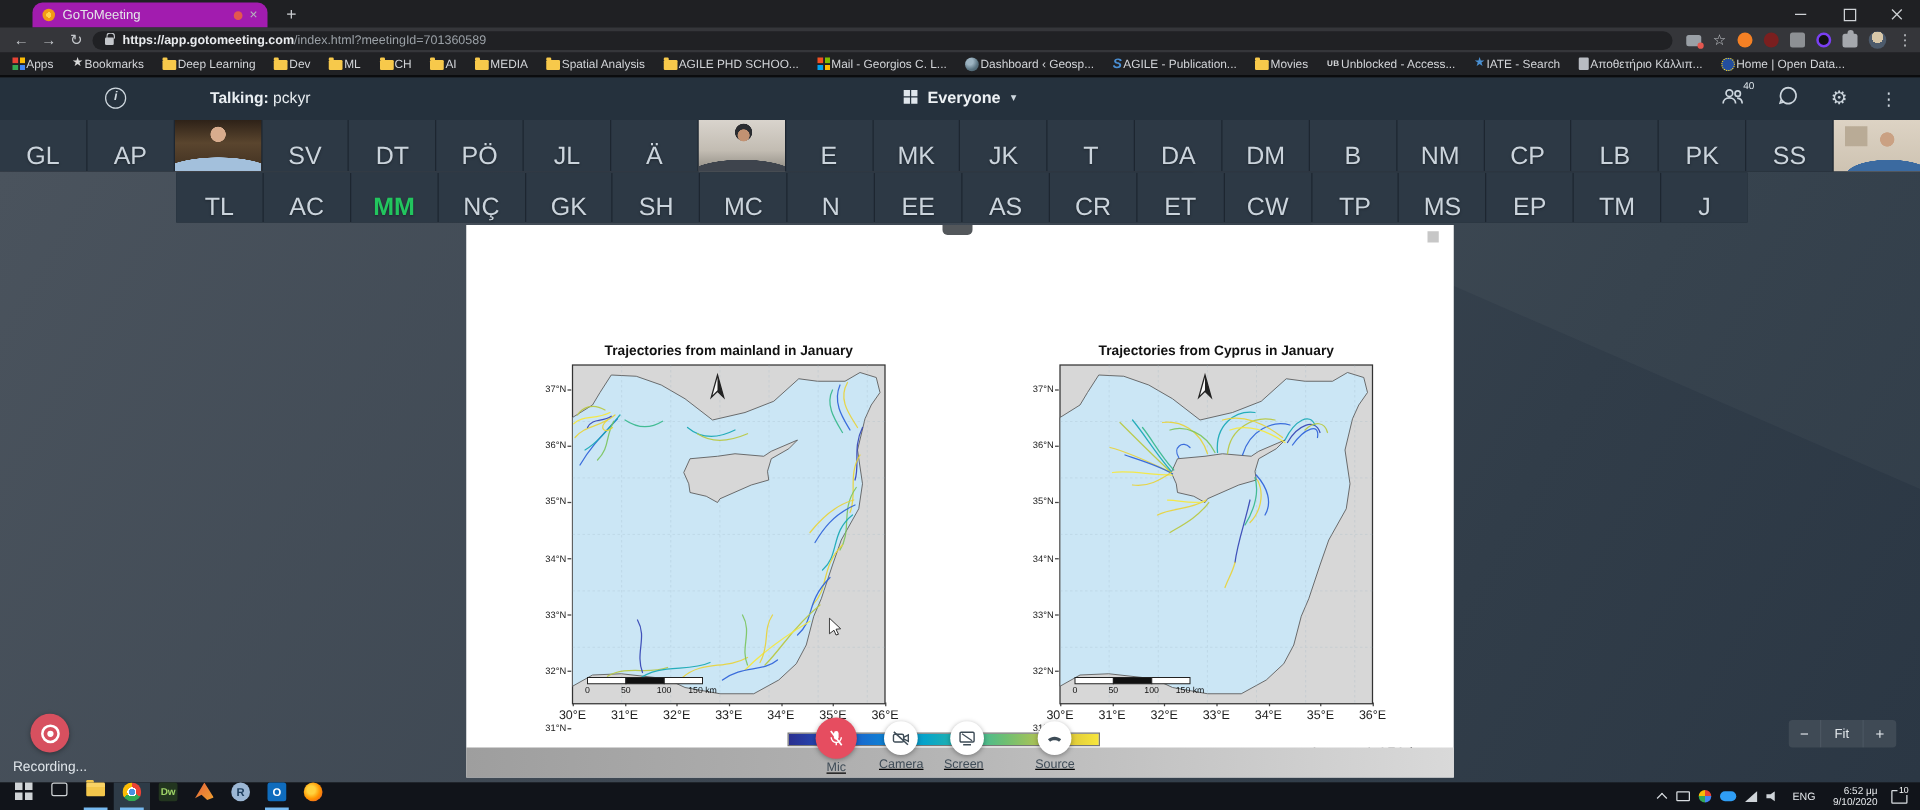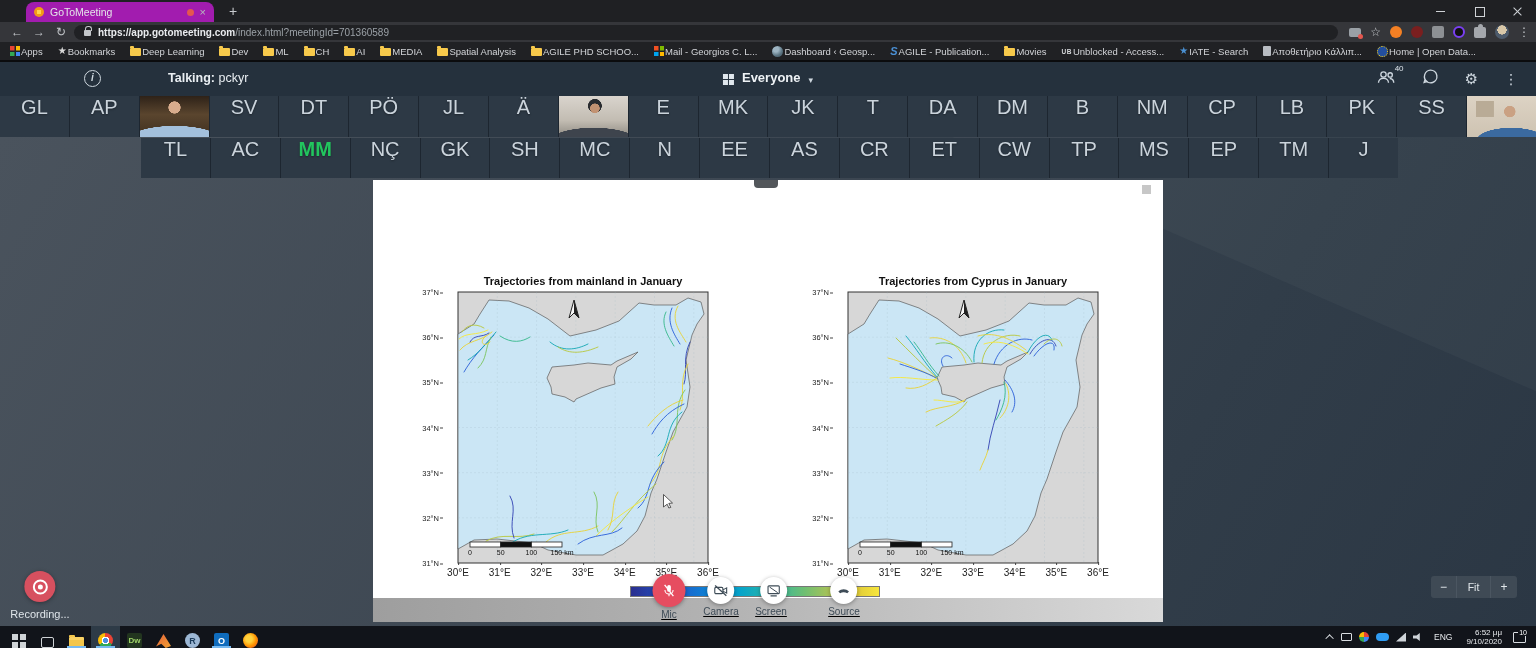--- a/index.html
+++ b/index.html
@@ -57,35 +57,35 @@
   .ic-doc{width:8px;height:10px;background:#b8bcc2;border-radius:1px;}
   .ic-eu{width:11px;height:11px;border-radius:50%;background:#234e9d;border:1.5px dotted #ffd617;}
 
   .divider{position:absolute;left:0;top:60px;width:100%;height:2px;background:#0b0c0e;}
 
   
   .gtm{position:absolute;left:0;top:62px;width:100%;height:34px;background:#25313d;z-index:5;}
   .info-ic{position:absolute;left:84px;top:8px;width:17px;height:17px;border:1.5px solid #cfd8df;border-radius:50%;color:#cfd8df;font-size:10px;font-style:italic;font-weight:bold;text-align:center;line-height:14px;}
   .talking{position:absolute;left:168px;top:9px;font-size:12.5px;color:#e9eef2;}
   .talking b{font-weight:bold;}
-  .everyone{position:absolute;left:50%;top:8px;transform:translateX(-50%);display:flex;align-items:flex-end;gap:8px;color:#eef2f5;}
+  .everyone{position:absolute;left:50%;top:8px;transform:translateX(-50%);display:flex;align-items:center;gap:8px;color:#eef2f5;}
   .grid-ic{width:11px;height:11px;background:linear-gradient(#dfe6ec,#dfe6ec) 0 0/5px 5px no-repeat,linear-gradient(#dfe6ec,#dfe6ec) 6px 0/5px 5px no-repeat,linear-gradient(#dfe6ec,#dfe6ec) 0 6px/5px 5px no-repeat,linear-gradient(#dfe6ec,#dfe6ec) 6px 6px/5px 5px no-repeat;}
   .ev-lb{font-size:13px;font-weight:600;}
   .chev{font-size:9px;color:#cfd8df;}
   .gtm-right{position:absolute;right:18px;top:6px;display:flex;gap:26px;align-items:center;color:#cdd6de;}
   .people-wrap{position:relative;}
   .badge40{position:absolute;top:-5px;right:-8px;font-size:8px;color:#dfe6ec;}
   .gear{font-size:15px;line-height:16px;}
   .kb{font-size:14px;line-height:16px;}
 
   
   .prow{position:absolute;display:flex;gap:1px;background:#1d2630;z-index:4;}
   .prow1{left:0;right:0;top:96px;height:41px;}
   .prow2{left:141px;width:1257px;top:138px;height:40px;}
-  .tile{flex:1;background:#2d3945;display:flex;align-items:flex-start;justify-content:center;min-width:0;}
+  .tile{flex:1;background:#2d3945;display:flex;align-items:flex-end;justify-content:center;min-width:0;}
   .tile-lb{font-size:20px;color:#cbd4dc;text-shadow:0 1px 2px rgba(0,0,0,.35);}
   .me .tile-lb{color:#22c55e;font-weight:bold;}
   .video{position:relative;overflow:hidden;}
   .vp{position:absolute;inset:0;}
   .v1{background:linear-gradient(180deg,#2e2218 0%,#5a452e 45%,#403020 100%);}
   .v1 .vp{background:radial-gradient(circle at 50% 28%,#d8ac8d 0 13%,rgba(0,0,0,0) 14%),radial-gradient(115% 60% at 50% 108%,#a3c0dc 0 58%,rgba(0,0,0,0) 59%);}
   .v2{background:linear-gradient(180deg,#d9d4cd 0%,#c2bcb2 60%,#8e8a82 100%);}
   .v2 .vp{background:radial-gradient(circle at 52% 30%,#c29272 0 10%,rgba(0,0,0,0) 11%),radial-gradient(circle at 52% 24%,#2a2c30 0 14%,rgba(0,0,0,0) 15%),radial-gradient(120% 62% at 50% 110%,#3e444d 0 52%,rgba(0,0,0,0) 53%);}
   .v3{background:linear-gradient(180deg,#ddd3c4,#cec3b2);}
   .v3 .vp{background:radial-gradient(circle at 62% 38%,#caa183 0 11%,rgba(0,0,0,0) 12%),radial-gradient(95% 58% at 64% 108%,#3b6aa0 0 52%,rgba(0,0,0,0) 53%),linear-gradient(#b9ab96,#b9ab96) 18% 20%/26% 40% no-repeat;}
@@ -105,21 +105,21 @@
   .pres{position:absolute;left:8px;top:423px;display:flex;gap:4px;opacity:.5;}
   .pc{width:13px;height:13px;border:1px solid #8a8a8a;border-radius:50%;background:rgba(130,130,130,.12);position:relative;}
   .pc::after{content:"";position:absolute;inset:4.5px;border-radius:1px;background:rgba(90,90,90,.55);}
 
   
   .mapbox{position:absolute;width:250px;height:271px;top:112px;}
   .map-l{left:85px;} .map-r{left:475px;}
   .map-title{position:absolute;top:-17px;left:-20px;right:-20px;text-align:center;font-size:11px;font-weight:bold;color:#111;white-space:nowrap;}
   .mapbox svg{position:absolute;inset:0;overflow:visible;}
   .lat-ticks{position:absolute;left:-33px;top:0;height:100%;width:30px;}
-  .lat-ticks .tick{position:absolute;right:16px;transform:translateY(-50%);font-size:7.5px;color:#222;white-space:nowrap;}
+  .lat-ticks .tick{position:absolute;right:2px;transform:translateY(-50%);font-size:7.5px;color:#222;white-space:nowrap;margin-top:19px;}
   .lat-ticks .tick::after{content:"";position:absolute;right:-4px;top:50%;width:3px;height:1px;background:#444;}
   .lon-ticks{position:absolute;top:100%;left:0;width:100%;height:12px;margin-top:4px;}
   .lon-ticks .tick{position:absolute;top:0;transform:translateX(-50%);font-size:10px;color:#222;white-space:nowrap;}
   .lon-ticks .tick::after{content:"";position:absolute;left:50%;top:-5px;width:1px;height:3px;background:#444;}
   .scale-lbs{position:absolute;left:12px;top:257px;width:92px;height:9px;}
   .scale-lbs .tick{position:absolute;top:0;transform:translateX(-50%);font-size:7px;color:#111;white-space:nowrap;}
   .traj path{fill:none;stroke-width:1;stroke-linecap:round;opacity:.92;}
 
   .cbar{position:absolute;left:257px;top:406px;width:250px;height:11px;border:1px solid #777;background:linear-gradient(90deg,#2a2f8f 0%,#2156c8 16%,#0f7fd4 30%,#06a4ca 44%,#2eb7a4 57%,#6fbf72 70%,#b5c352 82%,#e3ce39 92%,#f7e63c 100%);}
   .cbar-ticks{position:absolute;left:257px;top:421px;width:250px;height:10px;}
@@ -143,21 +143,21 @@
   .rec-circle::after{content:"";position:absolute;left:50%;top:50%;transform:translate(-50%,-50%);width:5px;height:5px;background:#fff;border-radius:50%;}
   .rec-lb{margin-top:6px;font-size:11px;color:#dfe5ea;}
 
   .zoomctl{position:absolute;right:19px;top:576px;height:22px;display:flex;background:#3f4a55;border-radius:3px;overflow:hidden;z-index:7;}
   .zc{width:26px;text-align:center;line-height:22px;font-size:12px;color:#e2e7eb;border-right:1px solid #4b5661;}
   .zc-fit{width:34px;font-size:10.5px;} .zc:last-child{border-right:none;}
 
   
   .taskbar{position:absolute;left:0;top:626px;width:100%;height:22px;background:#11141a;z-index:8;display:flex;align-items:center;}
   .tb-apps{display:flex;height:100%;padding-left:4px;}
-  .tb-app{width:29px;height:100%;display:flex;align-items:flex-end;justify-content:center;position:relative;}
+  .tb-app{width:29px;height:100%;display:flex;align-items:flex-start;justify-content:center;position:relative;}
   .tb-app.active{background:#2e3b47;}
   .tb-app.open::after,.tb-app.active::after{content:"";position:absolute;left:5px;right:5px;bottom:0;height:2px;background:#76b9f0;}
   .ai{display:flex;align-items:center;justify-content:center;font-size:8px;font-weight:bold;}
   .ai-start{width:14px;height:14px;background:linear-gradient(#cfd3d6,#cfd3d6) 0 0/6px 6px no-repeat,linear-gradient(#cfd3d6,#cfd3d6) 8px 0/6px 6px no-repeat,linear-gradient(#cfd3d6,#cfd3d6) 0 8px/6px 6px no-repeat,linear-gradient(#cfd3d6,#cfd3d6) 8px 8px/6px 6px no-repeat;}
   .ai-task-view{width:13px;height:11px;border:1px solid #cfd3d6;border-radius:2px;}
   .ai-explorer{width:15px;height:11px;background:linear-gradient(180deg,#f9d264 0 30%,#f3c64b 31%);border-radius:1px;position:relative;}
   .ai-explorer::before{content:"";position:absolute;top:-2px;left:0;width:6px;height:2px;background:#f3c64b;border-radius:1px 1px 0 0;}
   .ai-chrome{width:15px;height:15px;border-radius:50%;background:radial-gradient(circle at 50% 50%,#4a90e2 0 24%,#ffffff 25% 34%,rgba(0,0,0,0) 35%),conic-gradient(#ea4335 0 33%,#34a853 33% 66%,#fbbc05 66% 100%);}
   .ai-dreamweaver{width:15px;height:15px;background:#22351f;color:#9fd468;border-radius:2px;}
   .ai-matlab{width:15px;height:14px;background:linear-gradient(135deg,#e4633c,#f0a030);clip-path:polygon(50% 0,100% 85%,65% 100%,35% 70%,0 90%);}

